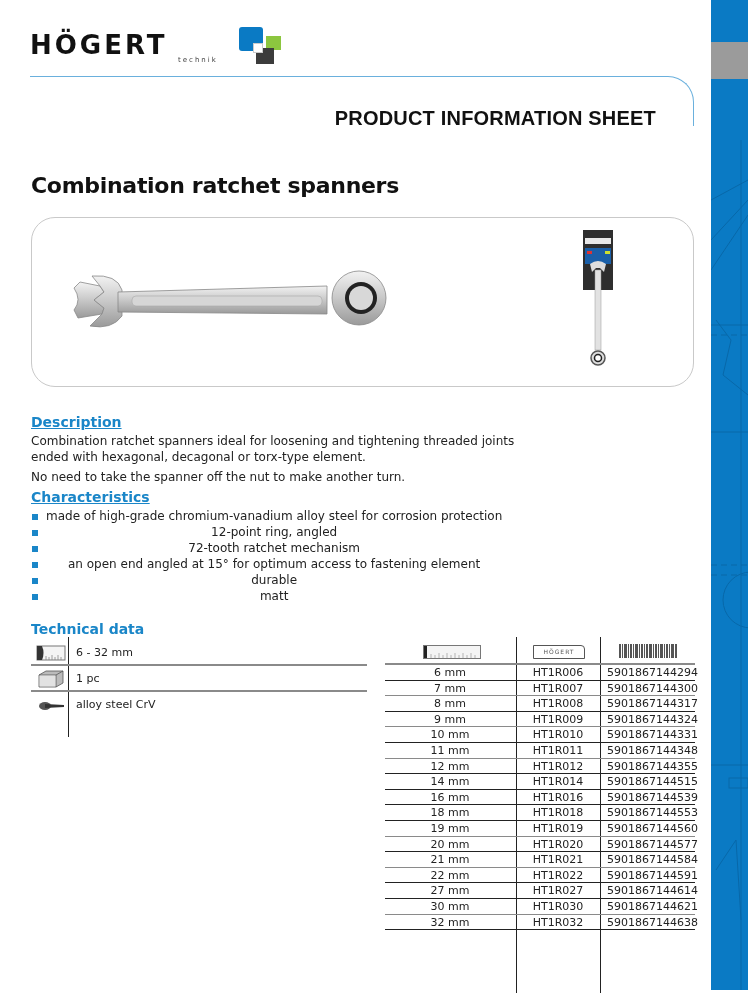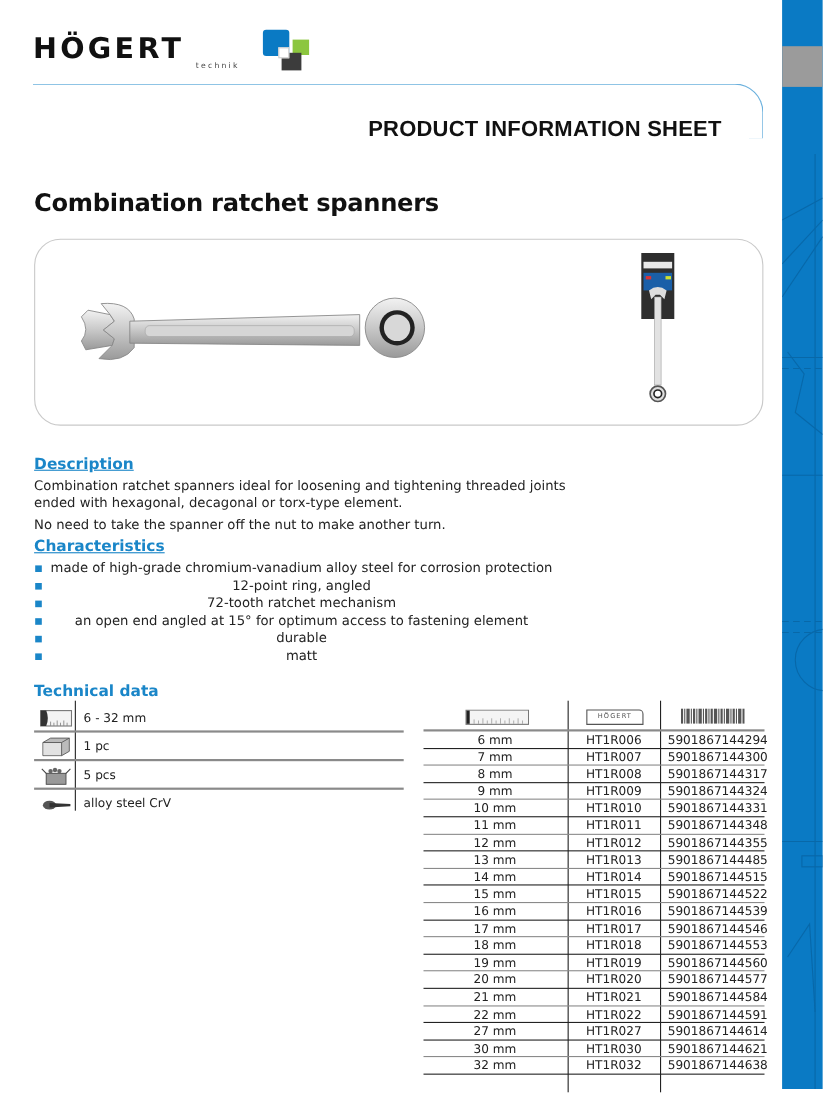--- a/index.html
+++ b/index.html
@@ -167,30 +167,20 @@
     <span class="tech-val">6 - 32 mm</span>
   </div>
   <div class="tech-row">
     <svg class="tech-icon" viewBox="0 0 30 18">
       <path d="M3 5 L10 1 L27 1 L27 13 L20 17 L3 17 Z" fill="#bbb" stroke="#555" stroke-width="0.8"></path>
       <path d="M3 5 L20 5 L27 1" fill="none" stroke="#555" stroke-width="0.8"></path>
       <line x1="20" y1="5" x2="20" y2="17" stroke="#555" stroke-width="0.8"></line>
       <rect x="3.5" y="5.5" width="16" height="11" fill="#e2e2e2"></rect>
     </svg>
     <span class="tech-val">1 pc</span>
-  </div>
-  <div class="tech-row">
-    <svg class="tech-icon" viewBox="0 0 30 18">
-      <rect x="6" y="7" width="18" height="10" fill="#999" stroke="#444" stroke-width="0.8"></rect>
-      <path d="M6 7 L2 3 M24 7 L28 3" stroke="#444" stroke-width="1"></path>
-      <circle cx="10" cy="5" r="2" fill="#666"></circle>
-        <circle cx="14" cy="4" r="2" fill="#666"></circle>
-        <circle cx="18" cy="5" r="2" fill="#666"></circle>
-    </svg>
-    <span class="tech-val">5 pcs</span>
   </div>
   <div class="tech-row">
     <svg class="tech-icon" viewBox="0 0 30 18">
       <ellipse cx="9" cy="10" rx="6" ry="4" fill="#555"></ellipse>
       <path d="M9 8 L28 9 L28 11 L9 12 Z" fill="#333"></path>
     </svg>
     <span class="tech-val">alloy steel CrV</span>
   </div>
 </div>
 
@@ -272,45 +262,30 @@
       <div class="prod-row light">
         <span class="c1">11 mm</span>
         <span class="c2">HT1R011</span>
         <span class="c3">5901867144348</span>
       </div>
       <div class="prod-row dark">
         <span class="c1">12 mm</span>
         <span class="c2">HT1R012</span>
         <span class="c3">5901867144355</span>
       </div>
-      <div class="prod-row light">
-        <span class="c1">13 mm</span>
-        <span class="c2">HT1R013</span>
-        <span class="c3">5901867144485</span>
-      </div>
       <div class="prod-row dark">
         <span class="c1">14 mm</span>
         <span class="c2">HT1R014</span>
         <span class="c3">5901867144515</span>
       </div>
-      <div class="prod-row light">
-        <span class="c1">15 mm</span>
-        <span class="c2">HT1R015</span>
-        <span class="c3">5901867144522</span>
-      </div>
       <div class="prod-row dark">
         <span class="c1">16 mm</span>
         <span class="c2">HT1R016</span>
         <span class="c3">5901867144539</span>
       </div>
-      <div class="prod-row light">
-        <span class="c1">17 mm</span>
-        <span class="c2">HT1R017</span>
-        <span class="c3">5901867144546</span>
-      </div>
       <div class="prod-row dark">
         <span class="c1">18 mm</span>
         <span class="c2">HT1R018</span>
         <span class="c3">5901867144553</span>
       </div>
       <div class="prod-row light">
         <span class="c1">19 mm</span>
         <span class="c2">HT1R019</span>
         <span class="c3">5901867144560</span>
       </div>

